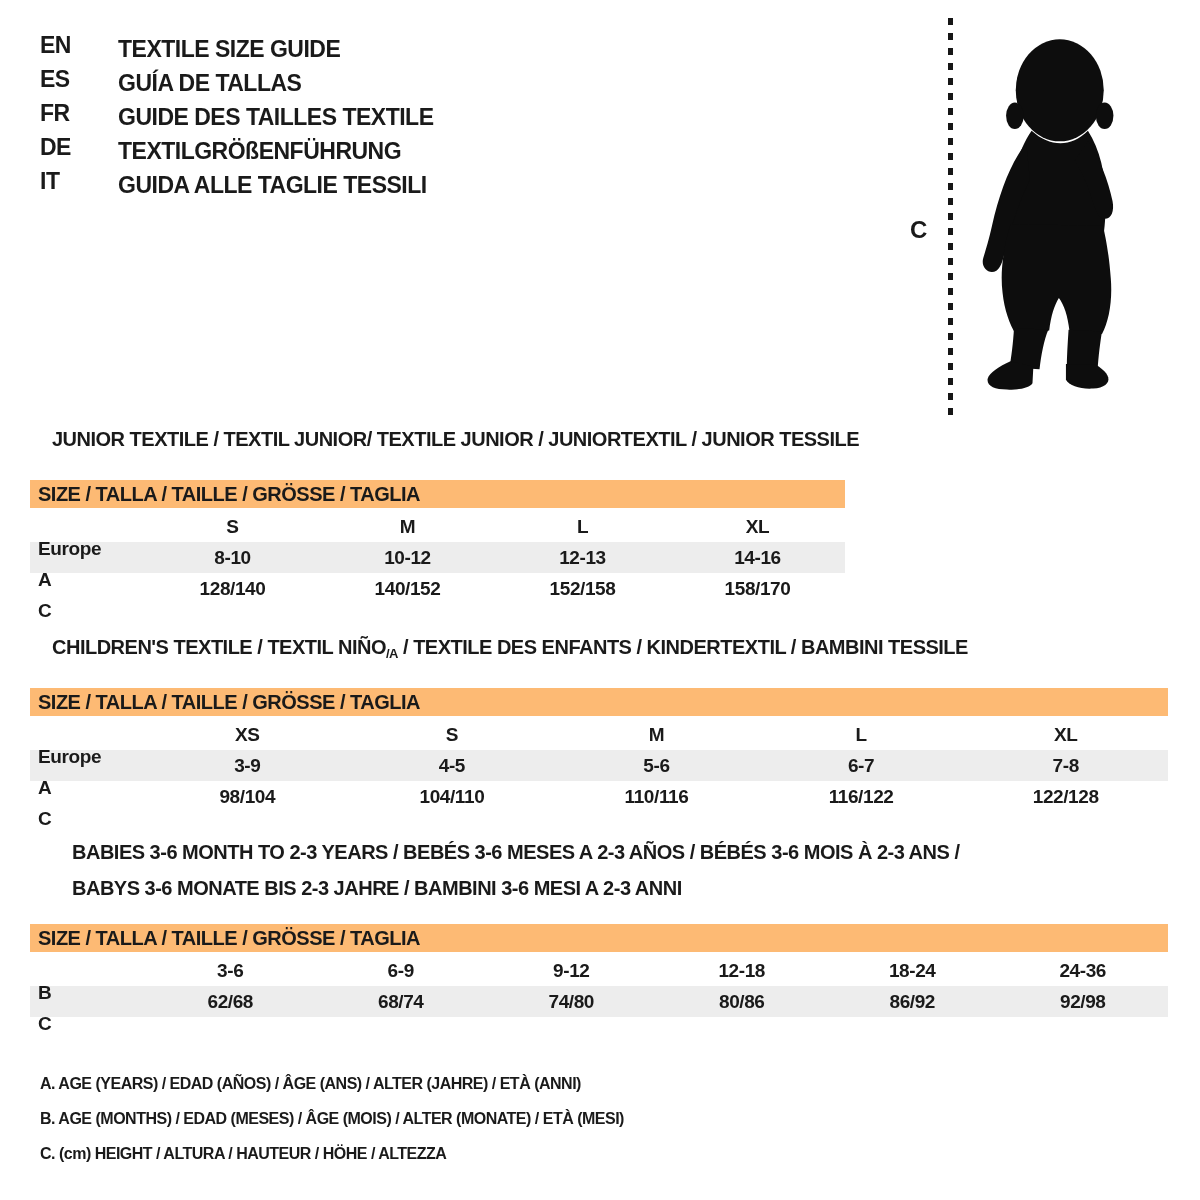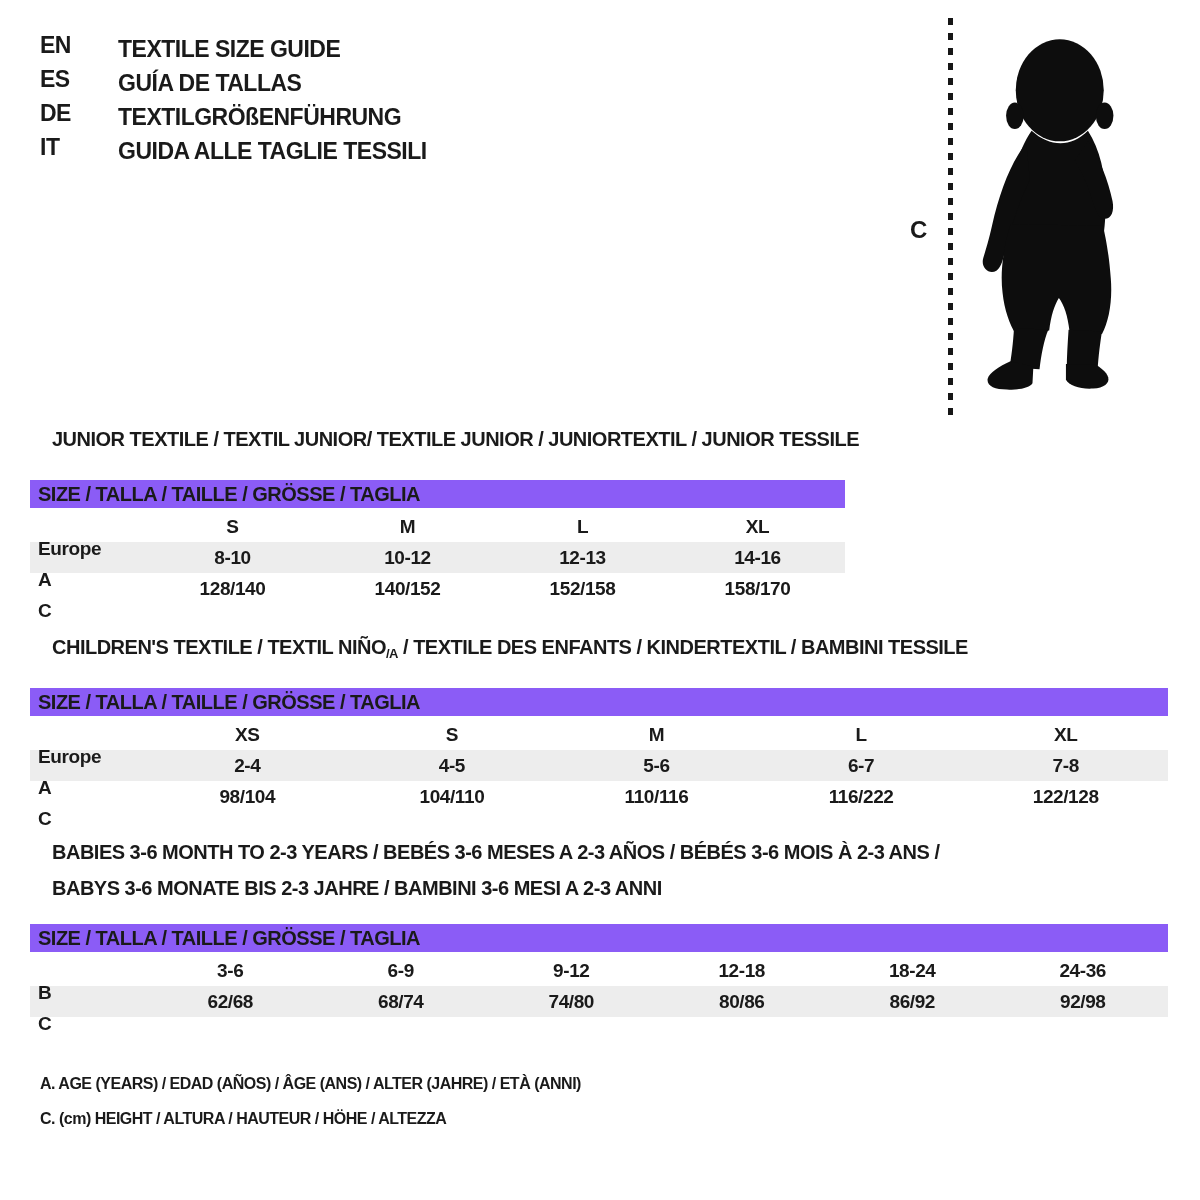--- a/index.html
+++ b/index.html
@@ -33,37 +33,37 @@
   .silhouette-svg { position: absolute; left: 62px; top: 2px; width: 176px; height: 402px; }
   
   .section-title {
     position: absolute; left: 52px;
     font-size: 20px; font-weight: 700; letter-spacing: -0.5px; white-space: nowrap;
   }
   .title-sub { font-size: 13px; vertical-align: -4px; font-weight: 700; }
   .two-line { line-height: 36px; }
   .size-table { position: absolute; left: 30px; }
   .table-header-bar {
-    height: 28px; background: #8b5cf6; margin-bottom: 3px;
+    height: 28px; background: #fdba74; margin-bottom: 3px;
     display: flex; align-items: center; padding-left: 8px;
     font-size: 20px; font-weight: 700; letter-spacing: -0.5px;
   }
   .t-row { display: flex; height: 31px; align-items: center; }
   .t-row.stripe { background: #ededed; }
   .t-cell {
     flex: 1; text-align: center; font-size: 19px; font-weight: 700; letter-spacing: -0.4px;
   }
   .t-cell.label { flex: 0 0 115px; text-align: left; padding-left: 8px; margin-top: 44px; }
   .w-junior { width: 815px; }
   .w-wide   { width: 1138px; }
   .pos-junior-title   { top: 428px; }
   .pos-junior-table   { top: 480px; }
   .pos-children-title { top: 636px; }
   .pos-children-table { top: 688px; }
-  .pos-babies-title   { top: 834px; }
+  .pos-babies-title   { top: 834px; margin-left: 20px; }
   .pos-babies-table   { top: 924px; }
   
   .legend-block { position: absolute; left: 40px; top: 1066px; }
   .legend-line {
     height: 35px; display: flex; align-items: center;
     font-size: 16px; font-weight: 700; letter-spacing: -0.5px; white-space: nowrap;
   }
 </style>
 </head>
 <body>
@@ -71,20 +71,24 @@
 <div class="page">
 
   <div class="lang-block">
     <div class="lang-row">
       <span class="lang-code">EN</span>
       <span class="lang-label">TEXTILE SIZE GUIDE</span>
     </div>
     <div class="lang-row">
       <span class="lang-code">ES</span>
       <span class="lang-label">GUÍA DE TALLAS</span>
+    </div>
+    <div class="lang-row">
+      <span class="lang-code">FR</span>
+      <span class="lang-label">GUIDE DES TAILLES TEXTILE</span>
     </div>
     <div class="lang-row">
       <span class="lang-code">DE</span>
       <span class="lang-label">TEXTILGRÖßENFÜHRUNG</span>
     </div>
     <div class="lang-row">
       <span class="lang-code">IT</span>
       <span class="lang-label">GUIDA ALLE TAGLIE TESSILI</span>
     </div>
   </div>
@@ -141,32 +145,32 @@
     <div class="t-row">
       <span class="t-cell label">Europe</span>
       <span class="t-cell">XS</span>
       <span class="t-cell">S</span>
       <span class="t-cell">M</span>
       <span class="t-cell">L</span>
       <span class="t-cell">XL</span>
     </div>
     <div class="t-row stripe">
       <span class="t-cell label">A</span>
-      <span class="t-cell">2-4</span>
+      <span class="t-cell">3-9</span>
       <span class="t-cell">4-5</span>
       <span class="t-cell">5-6</span>
       <span class="t-cell">6-7</span>
       <span class="t-cell">7-8</span>
     </div>
     <div class="t-row">
       <span class="t-cell label">C</span>
       <span class="t-cell">98/104</span>
       <span class="t-cell">104/110</span>
       <span class="t-cell">110/116</span>
-      <span class="t-cell">116/222</span>
+      <span class="t-cell">116/122</span>
       <span class="t-cell">122/128</span>
     </div>
   </div>
 
   <div class="section-title two-line pos-babies-title">
     <div>BABIES 3-6 MONTH TO 2-3 YEARS / BEBÉS 3-6 MESES A 2-3 AÑOS / BÉBÉS 3-6 MOIS À 2-3 ANS /</div>
     <div>BABYS 3-6 MONATE BIS 2-3 JAHRE / BAMBINI 3-6 MESI A 2-3 ANNI</div>
   </div>
   <div class="size-table w-wide pos-babies-table">
     <div class="table-header-bar">SIZE / TALLA / TAILLE / GRÖSSE / TAGLIA</div>
@@ -185,16 +189,17 @@
       <span class="t-cell">68/74</span>
       <span class="t-cell">74/80</span>
       <span class="t-cell">80/86</span>
       <span class="t-cell">86/92</span>
       <span class="t-cell">92/98</span>
     </div>
   </div>
 
   <div class="legend-block">
     <div class="legend-line">A. AGE (YEARS) / EDAD (AÑOS) / ÂGE (ANS) / ALTER (JAHRE) / ETÀ (ANNI)</div>
+    <div class="legend-line">B. AGE (MONTHS) / EDAD (MESES) / ÂGE (MOIS) / ALTER (MONATE) / ETÀ (MESI)</div>
     <div class="legend-line">C. (cm) HEIGHT / ALTURA / HAUTEUR / HÖHE / ALTEZZA</div>
   </div>
 
 </div>
 
 </body></html>

